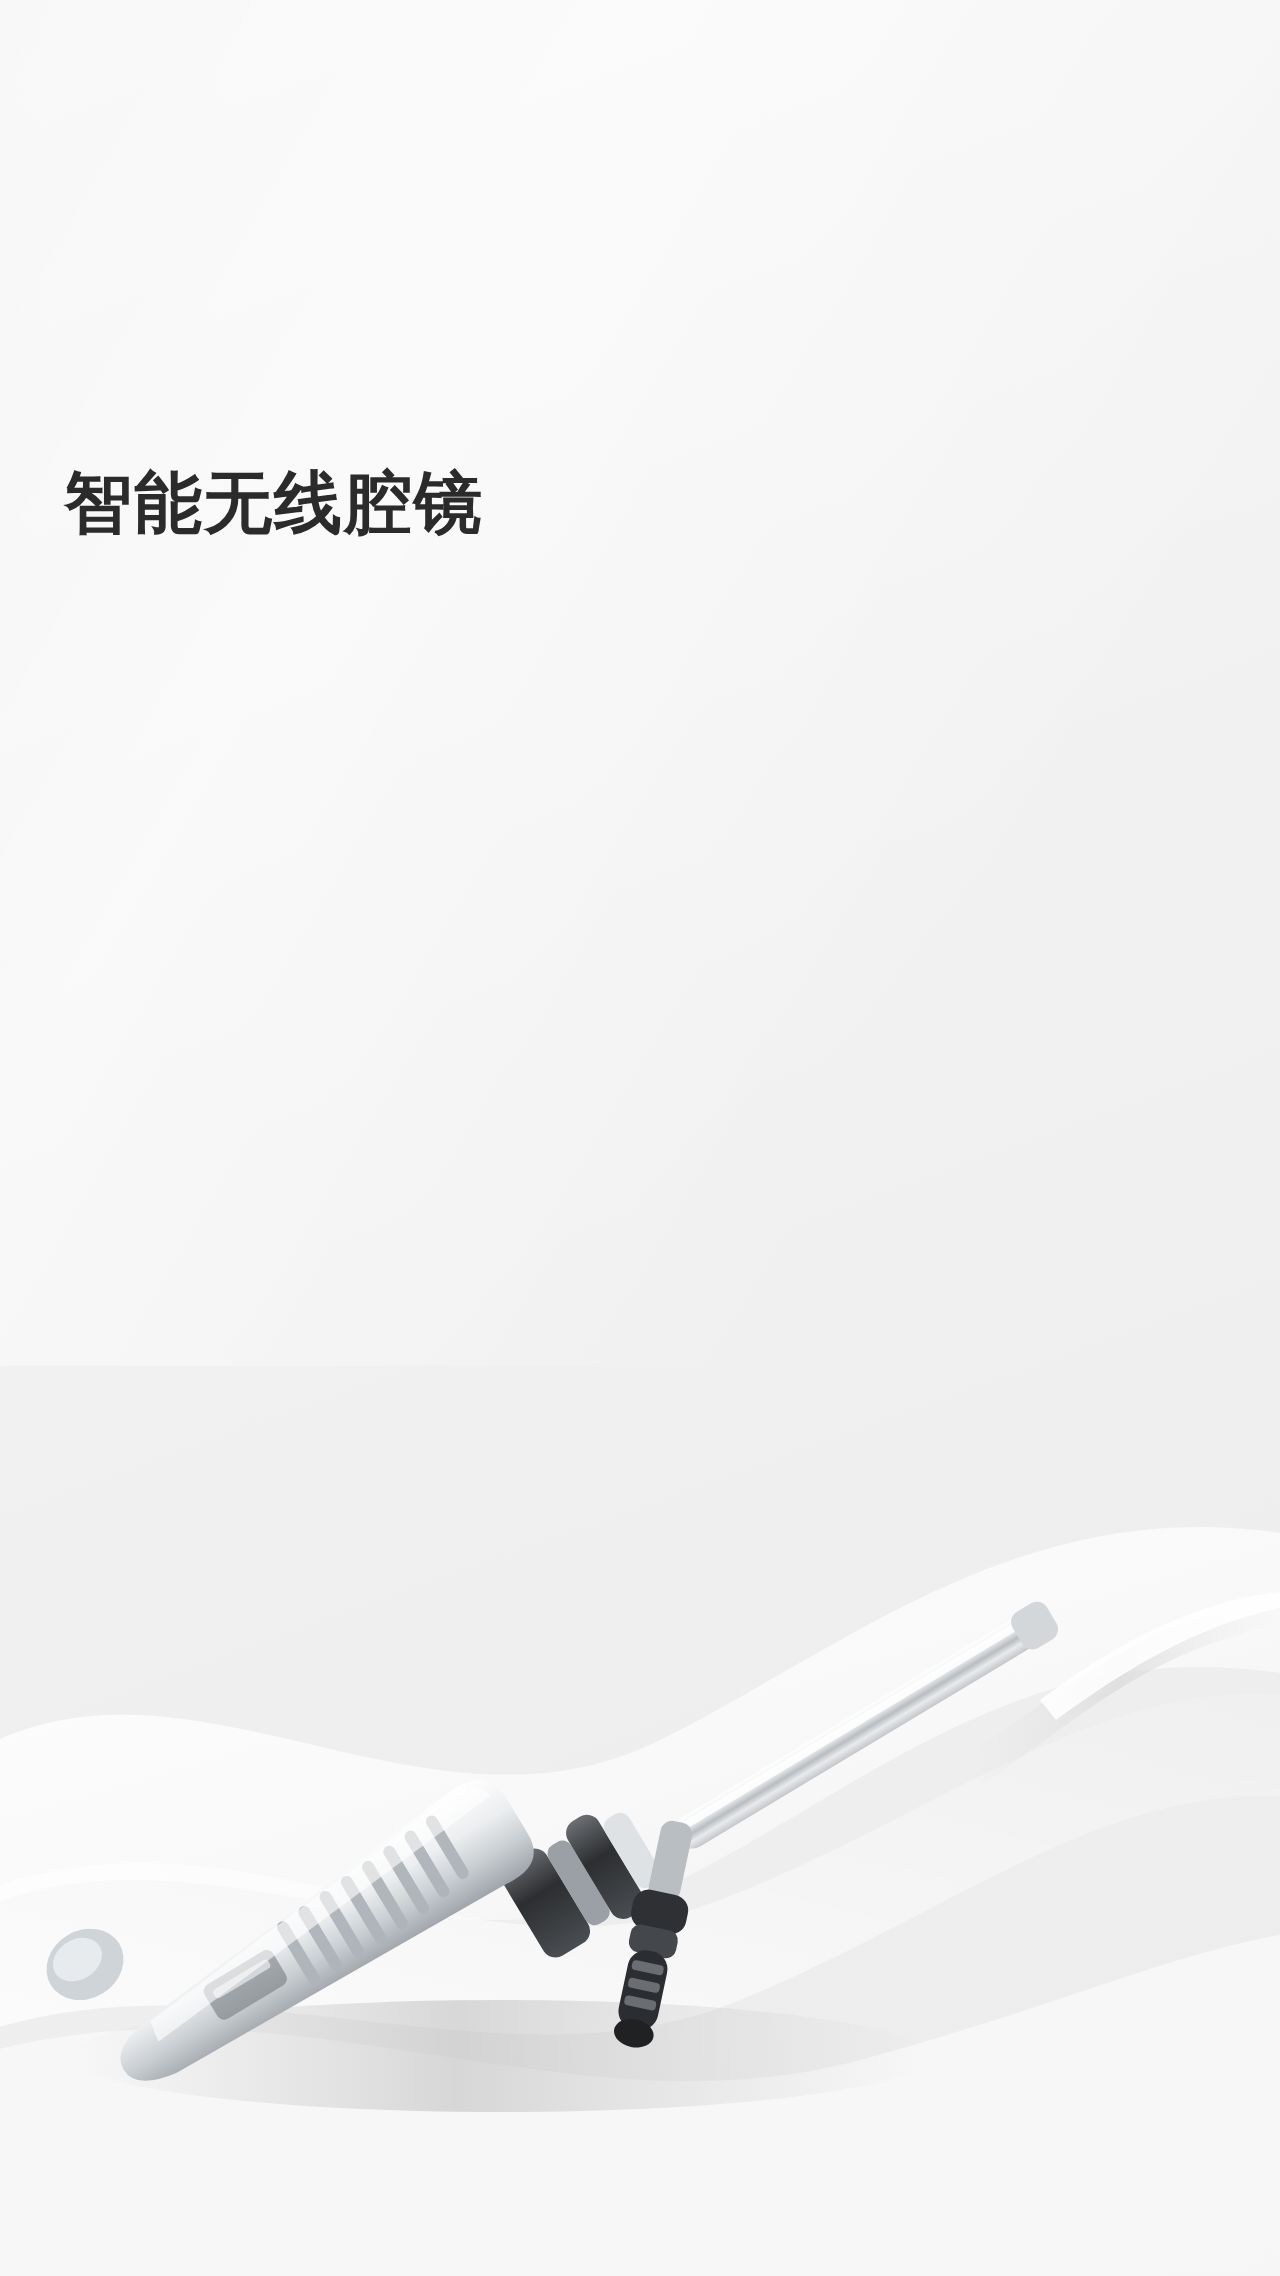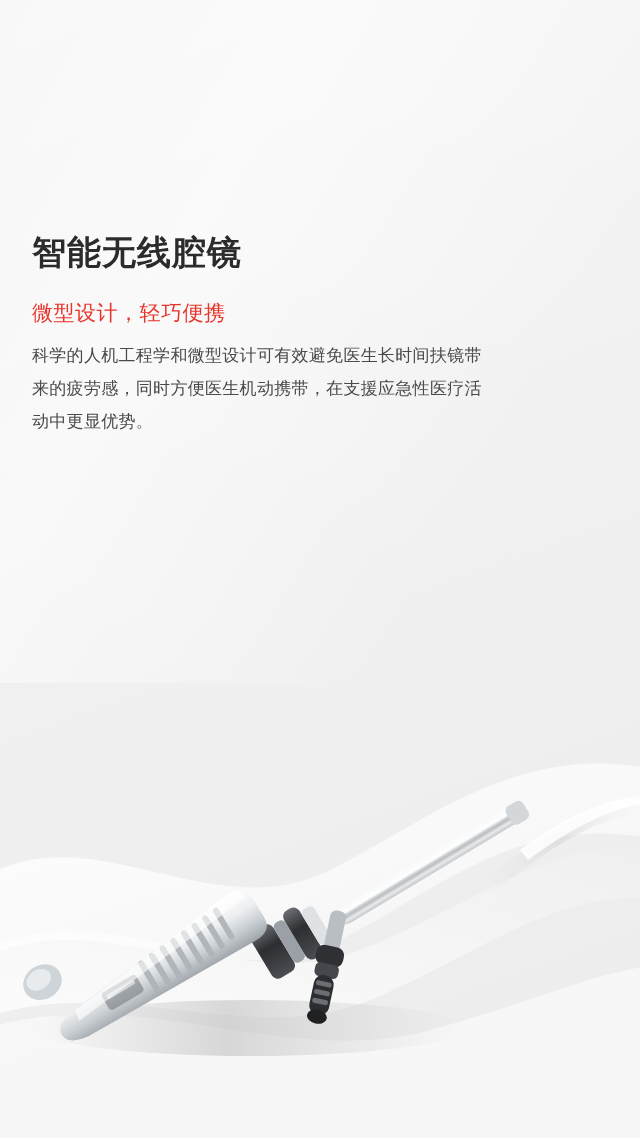--- a/index.html
+++ b/index.html
@@ -187,20 +187,16 @@
         <rect x="322" y="240" width="16" height="5" rx="2" fill="#6a6e73"></rect>
         <ellipse cx="330" cy="258" rx="10" ry="7" fill="#1f2123"></ellipse>
       </g>
     </svg>
   </div>
 
   <div class="content">
     <h1 class="title">智能无线腔镜</h1>
 
 
-    <div class="block">
-      <h2 class="block-heading">微型设计，轻巧便携</h2>
-      <p class="block-body">科学的人机工程学和微型设计可有效避免医生长时间扶镜带来的疲劳感，同时方便医生机动携带，在支援应急性医疗活动中更显优势。</p>
-    </div>
 
   </div>
 
 </div>
 
 </body></html>

